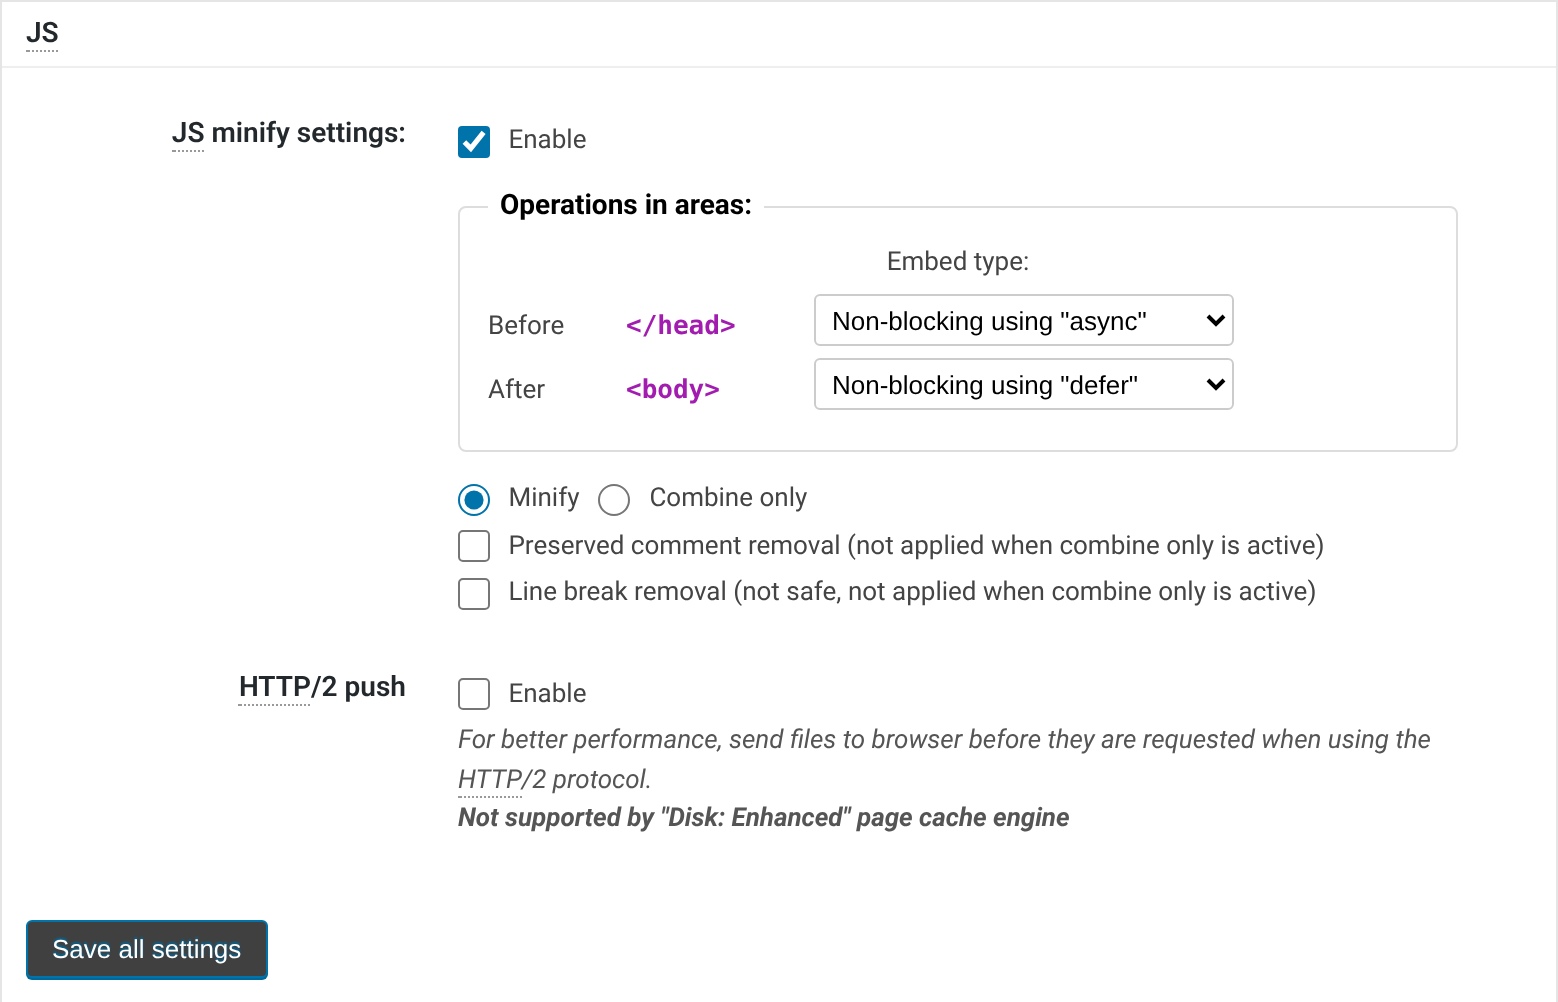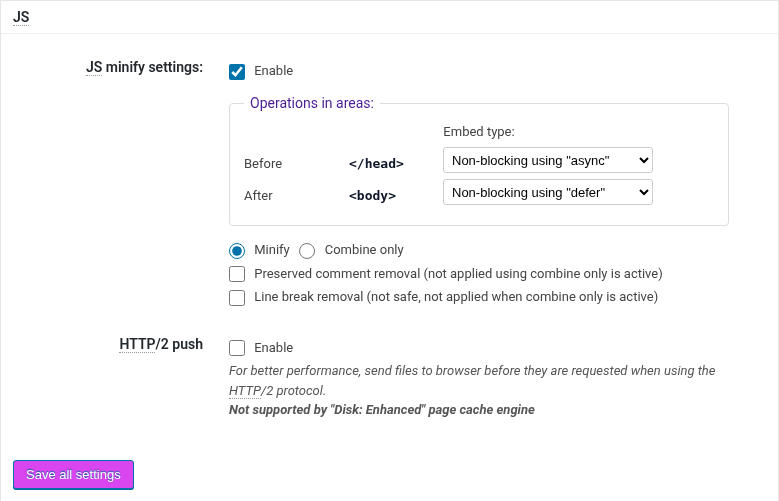--- a/index.html
+++ b/index.html
@@ -65,22 +65,22 @@
   }
   fieldset.ops {
     border: 1px solid #ddd;
     border-radius: 4px;
     margin: 12px 0 14px 0;
     padding: 6px 14px 14px 14px;
     max-width: 500px;
   }
   fieldset.ops legend {
     padding: 0 6px;
-    color: #4c1d95;
-    font-weight: 400;
+    color: #000000;
+    font-weight: 700;
     font-size: 14px;
   }
   .embed-header {
     text-align: center;
     margin: 2px 0 6px 0;
     color: #444;
     font-size: 13px;
   }
   .ops-row {
     display: flex;
@@ -88,23 +88,22 @@
     gap: 14px;
     margin: 6px 0;
   }
   .ops-row .lbl {
     width: 55px;
     color: #444;
   }
   .tag {
     font-family: Menlo, Consolas, monospace;
     font-weight: 700;
-    color: #0f172a;
+    color: #a21caf;
     width: 80px;
-    margin-left: 36px;
   }
   select {
     font-size: 13px;
     padding: 2px 4px;
     height: 26px;
     border: 1px solid #ccc;
     border-radius: 3px;
     background: #fff;
     min-width: 210px;
   }
@@ -117,21 +116,21 @@
     font-style: italic;
     font-weight: 700;
   }
   .button-row {
     display: flex;
     justify-content: space-between;
     padding: 10px 12px 18px 12px;
   }
   .button {
     display: inline-block;
-    background: #d946ef;
+    background: #404040;
     border: 1px solid #0073aa;
     color: #fff;
     font-size: 13px;
     padding: 6px 12px;
     border-radius: 3px;
     cursor: pointer;
     box-shadow: 0 1px 0 #006799;
     text-shadow: 0 -1px 1px #006799;
     text-align: center;
   }
@@ -189,21 +188,21 @@
               &nbsp;
               <label>
                 <input type="radio" name="mode" style="">
                 <span>Combine only</span>
               </label>
             </div>
 
             <div class="row-line">
               <label>
                 <input type="checkbox" style="">
-                <span>Preserved comment removal (not applied using combine only is active)</span>
+                <span>Preserved comment removal (not applied when combine only is active)</span>
               </label>
             </div>
             <div class="row-line">
               <label>
                 <input type="checkbox" style="">
                 <span>Line break removal (not safe, not applied when combine only is active)</span>
               </label>
             </div>
           </td>
         </tr>

